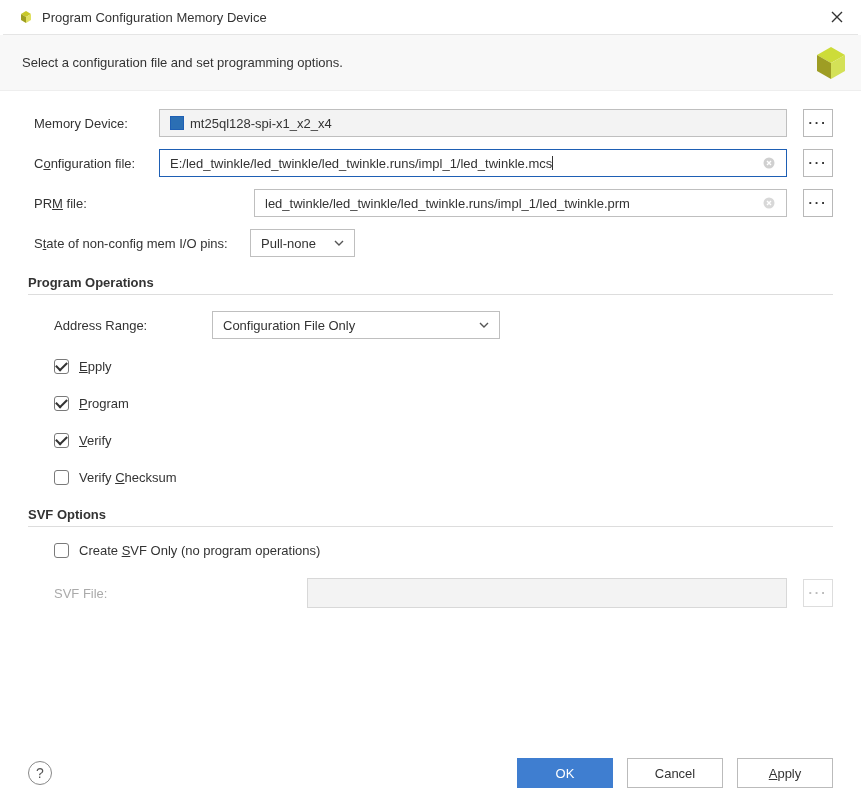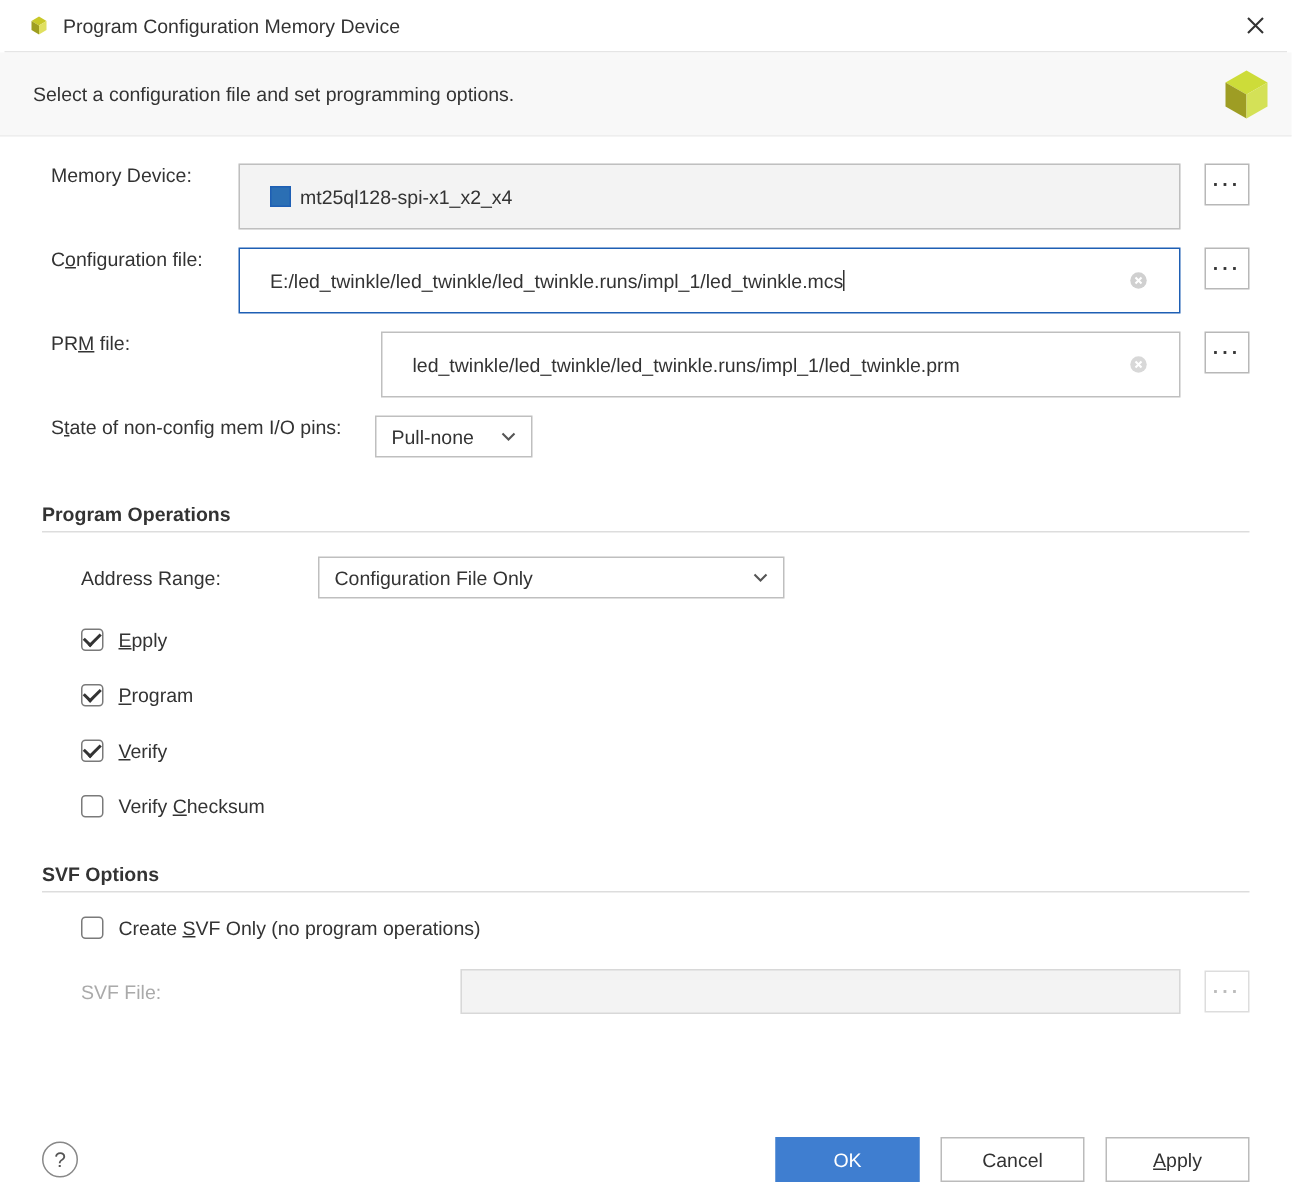--- a/index.html
+++ b/index.html
@@ -45,40 +45,40 @@
     position: relative;
   }
   .banner-logo {
     position: absolute;
     right: 10px;
     top: 8px;
   }
   .content { padding: 18px 28px 10px 28px; }
   .row {
     display: flex;
-    align-items: flex-start;
+    align-items: center;
     margin-bottom: 12px;
   }
   .row .lbl { font-size: 13px; color: #333; }
   .row1 { gap: 10px; padding-left: 6px; }
   .row1 .lbl { width: 115px; }
   .row2 { gap: 10px; padding-left: 6px; }
   .row2 .lbl { width: 115px; }
   .row3 { gap: 10px; padding-left: 6px; }
   .row3 .lbl { width: 210px; }
   .row4 { gap: 6px; padding-left: 6px; }
   .row4 .lbl { width: 210px; }
   .inputbox {
     flex: 1;
-    height: 44px;
+    height: 28px;
     border: 1px solid #bfbfbf;
     background: #f3f3f3;
     display: flex;
     align-items: center;
-    padding: 0 20px;
+    padding: 0 10px;
     font-size: 13px;
     color: #333;
   }
   .inputbox.editable {
     background: #fff;
   }
   .inputbox.active {
     border: 1.5px solid #1e5fb4;
     background: #fff;
   }
@@ -115,21 +115,21 @@
     align-items: center;
     padding: 0 10px;
     gap: 18px;
     cursor: pointer;
   }
   .chev { width: 10px; height: 6px; }
   .chev svg { display: block; }
   .section-head {
     font-weight: bold;
     font-size: 13px;
-    margin-top: 30px;
+    margin-top: 18px;
     margin-bottom: 4px;
   }
   .section-hr { height: 1px; background: #ddd; margin-bottom: 16px; }
   .indent1 { padding-left: 26px; }
   .op-row {
     display: flex;
     align-items: center;
     margin-bottom: 22px;
   }
   .op-row.addr { gap: 28px; margin-bottom: 20px; }
@@ -146,21 +146,21 @@
     background: #fff;
   }
   .check.checked::after {
     content: "";
     width: 9px;
     height: 5px;
     border-left: 2px solid #333;
     border-bottom: 2px solid #333;
     transform: rotate(-45deg) translate(1px,-1px);
   }
-  .addr-dd { width: 311px; justify-content: space-between; text-align: center; }
+  .addr-dd { width: 288px; justify-content: space-between; text-align: center; }
   .svf-row {
     display: flex;
     align-items: center;
     gap: 10px;
     margin-top: 20px;
   }
   .svf-row .lbl.disabled { color: #aaa; width: 238px; }
   .svf-input {
     flex: 1;
     height: 30px;

